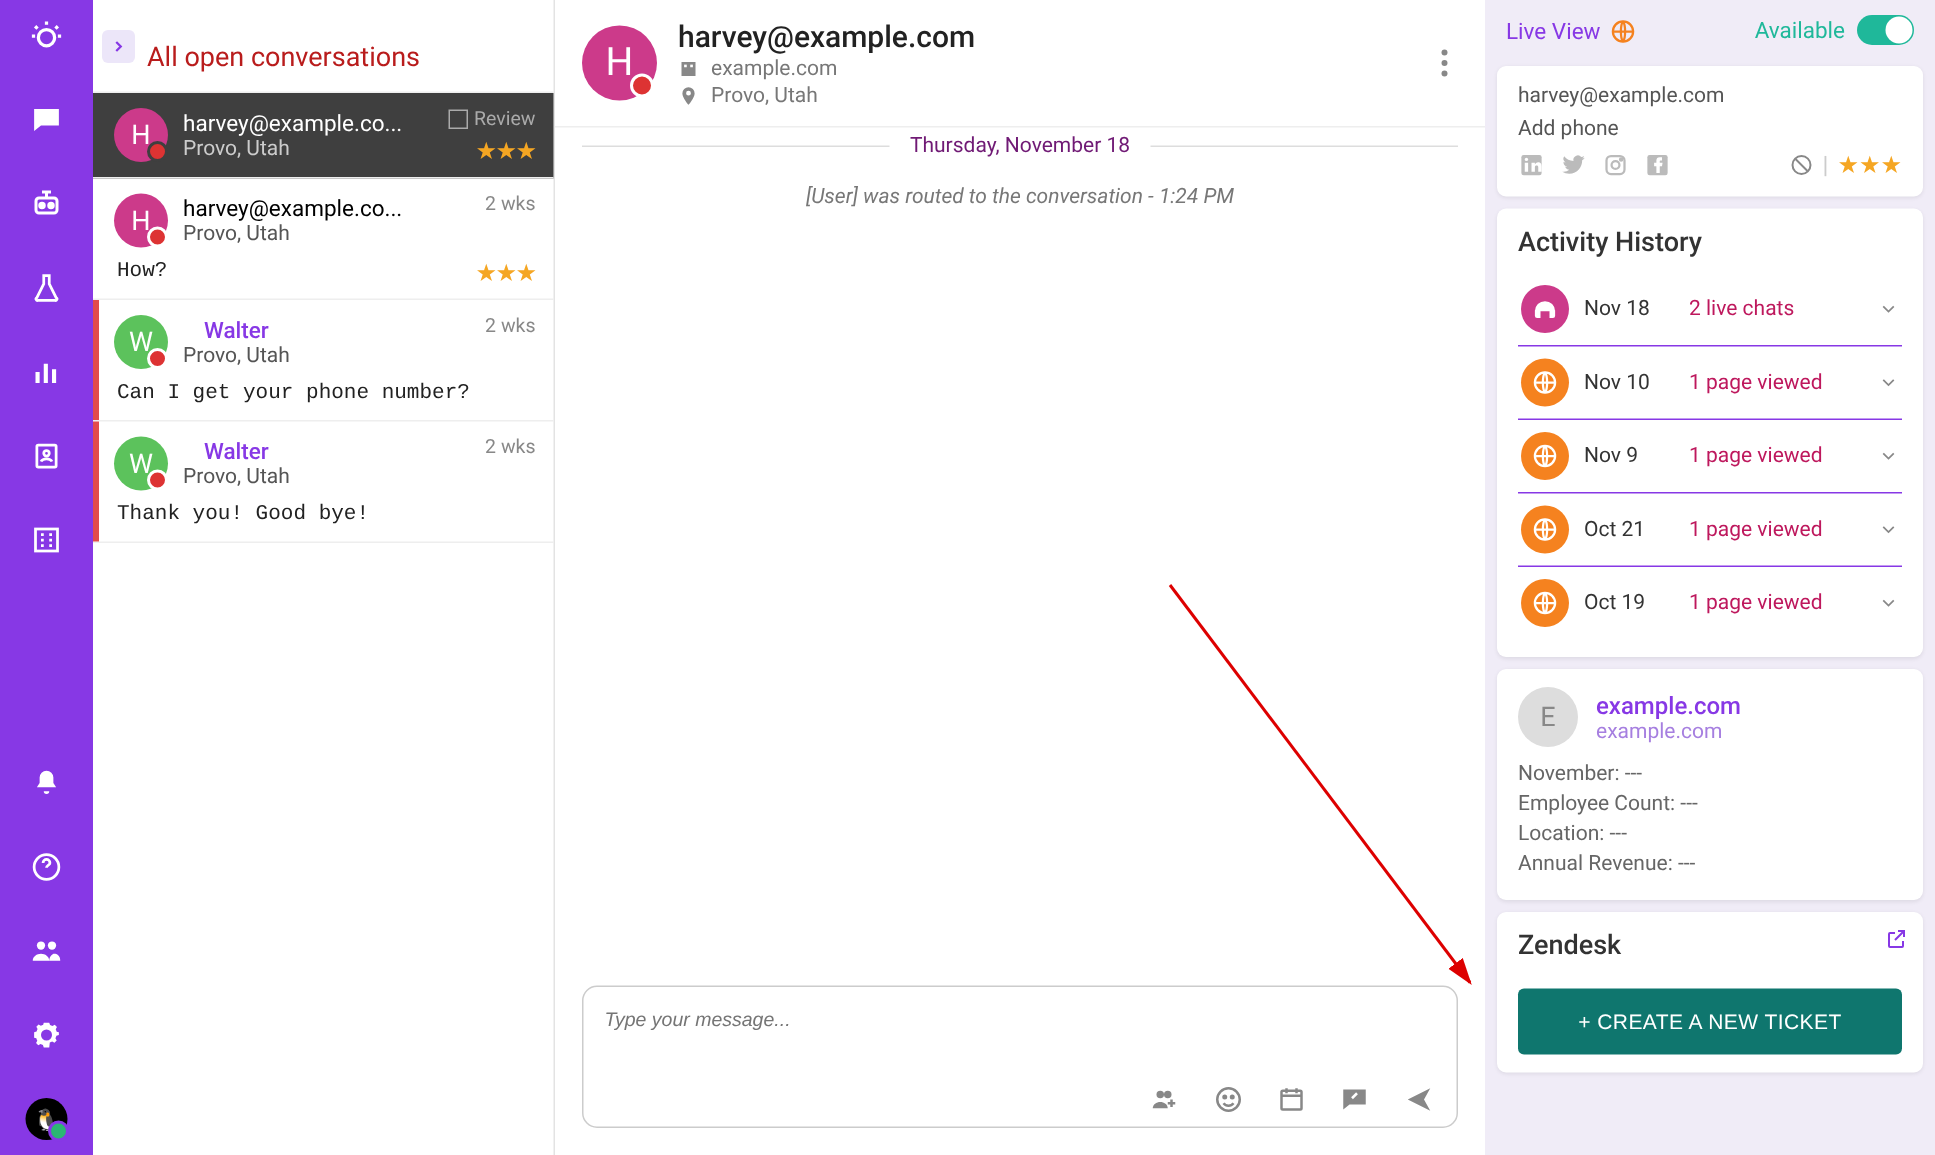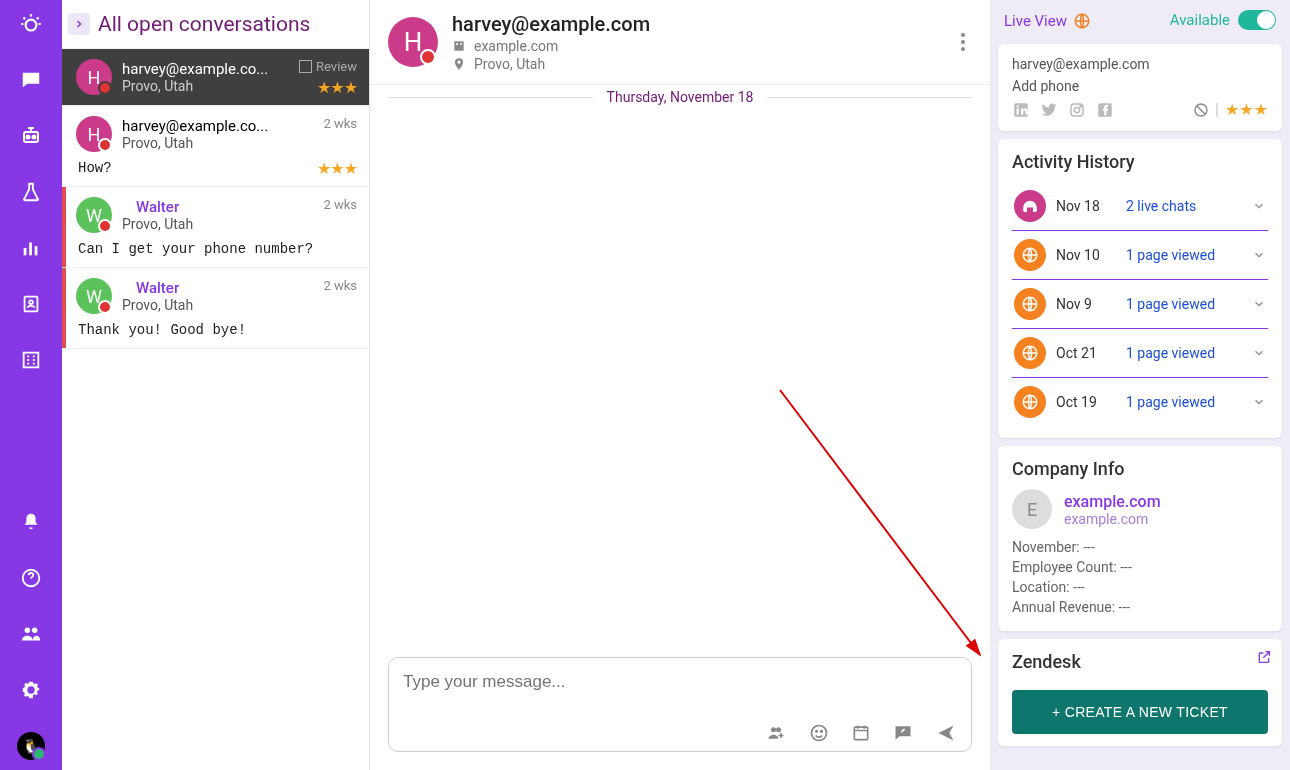--- a/index.html
+++ b/index.html
@@ -5,21 +5,21 @@
 * { box-sizing: border-box; margin: 0; padding: 0; }
 body { font-family: -apple-system, BlinkMacSystemFont, "Segoe UI", Roboto, sans-serif; background: #f5f5f7; overflow: hidden; width: 1290px; height: 770px; display: flex; }
 .nav-rail { width: 62px; background: #8738e5; display: flex; flex-direction: column; align-items: center; padding: 10px 0; gap: 28px; }
 .nav-rail .nav-icon { color: #fff; cursor: pointer; display:flex; align-items:center; justify-content:center; width:28px; height:28px; }
 .nav-rail .spacer { flex: 1; }
 .nav-rail .user-avatar { width: 28px; height: 28px; border-radius: 50%; background: #000; position: relative; display:flex;align-items:center;justify-content:center; color:#fff; font-size:14px;}
 .nav-rail .user-avatar::after { content:""; width:10px; height:10px; background:#2bb673; border-radius:50%; position:absolute; bottom:-1px; right:-1px; border:2px solid #8738e5;}
 .convo-list { width: 308px; background: #fff; display: flex; flex-direction: column; border-right:1px solid #e3e3e3;}
 .convo-header { display:flex; align-items:center; gap:8px; padding:12px 10px 12px 6px; border-bottom:1px solid #eee;}
 .convo-header .chev { background:#ece6f9; width:22px; height:22px; border-radius:4px; display:flex; align-items:center; justify-content:center; color:#8738e5;}
-.convo-header .title { font-size:21px; color:#701a75; }
+.convo-header .title { font-size:18px; color:#b91c1c;margin-top:16px; }
 .convo-item { padding: 10px 12px 10px 14px; border-bottom:1px solid #eee; position:relative; cursor:pointer; }
 .convo-item.active { background:#3f3f3f; color:#fff; }
 .convo-item .bar { position:absolute; left:0; top:0; bottom:0; width:4px; }
 .convo-item .top { display:flex; align-items:center; gap:10px; }
 .convo-item .avatar { width:36px; height:36px; border-radius:50%; background:#cc3a8a; color:#fff; display:flex; align-items:center; justify-content:center; font-size:18px; position:relative; flex-shrink:0;}
 .convo-item .avatar.green { background:#5cc25c; }
 .convo-item .avatar::after { content:""; width:10px; height:10px; background:#d33; border-radius:50%; position:absolute; bottom:0; right:0; border:2px solid #fff;}
 .convo-item.active .avatar::after { border-color:#3f3f3f; }
 .convo-item .name { font-size:15px; overflow:hidden; text-overflow:ellipsis; white-space:nowrap; max-width:155px;text-align:center;}
 .convo-item .name.link { color:#8738e5; font-weight:500;}
@@ -37,42 +37,42 @@
 .chat-header .info .name { font-size:20px; font-weight:500; color:#222;}
 .chat-header .info .row { display:flex; align-items:center; gap:8px; font-size:14px; color:#777; margin-top:2px;}
 .chat-header .menu-btn { margin-left:auto; color:#888; cursor:pointer; padding:6px;}
 .chat-body { flex:1; overflow:auto; display:flex; flex-direction:column; }
 .date-divider { display:flex; align-items:center; margin:4px 18px;}
 .date-divider::before, .date-divider::after { content:""; flex:1; height:1px; background:#ddd;}
 .date-divider span { padding:0 14px; color:#701a75; font-size:14px;}
 .routed { text-align:center; color:#777; font-style:italic; font-size:14px; margin-top:14px;}
 .composer-wrap { padding:12px 18px 18px;}
 .composer { border:1px solid #ccc; border-radius:10px; padding:14px 14px 8px; display:flex; flex-direction:column; min-height:95px;}
-.composer input { border:none; outline:none; font-size:17px; color:#888; background:transparent;}
+.composer input { border:none; outline:none; font-size:13px; font-style:italic; color:#888; background:transparent;}
 .composer .tools { display:flex; justify-content:flex-end; gap:22px; color:#888; margin-top:auto;}
 .composer .tools span { cursor:pointer; font-size:18px;}
 .right-panel { width: 300px; background:#f0ecf7; padding:0 8px 10px; overflow:auto; display:flex; flex-direction:column; gap:8px;}
 .right-top { display:flex; align-items:flex-end; justify-content:space-between; padding:10px 6px 6px;}
 .right-top .live { color:#8738e5; font-size:15px; display:flex; align-items:center; gap:6px;}
 .right-top .avail { color:#1fb89a; font-size:15px; display:flex; align-items:center; gap:8px;}
 .toggle { width:38px; height:20px; background:#1fb89a; border-radius:20px; position:relative;}
 .toggle::after { content:""; width:18px; height:18px; background:#fff; border-radius:50%; position:absolute; right:1px; top:1px;}
 .card { background:#fff; border-radius:6px; box-shadow:0 1px 3px rgba(0,0,0,0.08); padding:12px 14px;}
 .contact-card .line { font-size:14px; color:#555; margin-bottom:6px;}
 .contact-card .socials { display:flex; align-items:center; gap:10px; color:#bbb; margin-top:6px;}
 .contact-card .socials .right { margin-left:auto; display:flex; align-items:center; gap:6px;}
 .contact-card .stars { color:#f5a623; font-size:16px;}
 .card h3 { font-size:18px; font-weight:500; color:#333; margin-bottom:10px;}
 .activity-row { display:flex; align-items:center; gap:10px; padding:8px 2px; border-bottom:1px solid #8738e5; cursor:pointer;}
 .activity-row:last-child { border-bottom:none;}
 .activity-row .ic { width:32px; height:32px; border-radius:50%; display:flex; align-items:center; justify-content:center; color:#fff;}
 .activity-row .ic.pink { background:#cc3a8a;}
 .activity-row .ic.orange { background:#f5821f;}
 .activity-row .date { width:60px; font-size:14px; color:#333;}
-.activity-row .desc { font-size:14px; color:#1d4ed8; flex:1;}
+.activity-row .desc { font-size:14px; color:#be185d; flex:1;}
 .activity-row .chev { color:#888;}
 .company .top { display:flex; align-items:center; gap:12px; margin-bottom:10px;}
 .company .avatar { width:40px; height:40px; border-radius:50%; background:#ddd; color:#888; display:flex; align-items:center; justify-content:center; font-size:18px;}
 .company .name { color:#8738e5; font-size:16px; font-weight:500;}
 .company .domain { color:#a67fe0; font-size:14px;}
 .company .field { font-size:14px; color:#666; margin:4px 0;}
 .zendesk { position:relative;}
 .zendesk .open-icon { position:absolute; top:10px; right:10px; color:#8738e5;}
 .zendesk button { width:100%; background:#0f766e; color:#fff; border:none; border-radius:4px; padding:14px 8px; font-size:14px; font-weight:500; cursor:pointer; margin-top:8px; letter-spacing:0.3px;}
 .arrow-annotation { position:absolute; pointer-events:none; }
@@ -238,20 +238,21 @@
           <circle cx="3" cy="3" r="2"></circle>
           <circle cx="3" cy="10" r="2"></circle>
           <circle cx="3" cy="17" r="2"></circle>
         </svg>
       </div>
   </div>
   <div class="chat-body">
     <div class="date-divider">
         <span>Thursday, November 18</span>
       </div>
+    <div class="routed">[User] was routed to the conversation - 1:24 PM</div>
   </div>
   <div class="composer-wrap">
     <div class="composer">
       <input type="text" placeholder="Type your message..." style="">
       <div class="tools">
         <span>
             <svg width="22" height="20" viewBox="0 0 24 24" fill="#888">
               <circle cx="15" cy="8" r="3"></circle>
               <circle cx="9" cy="8" r="3"></circle>
               <path d="M3 19c0-3 3-5 6-5s6 2 6 5H3z"></path>
@@ -420,21 +421,20 @@
           <div class="chev">
             <svg width="14" height="14" viewBox="0 0 24 24" fill="none" stroke="#888" stroke-width="2">
               <path d="M6 9l6 6 6-6"></path>
             </svg>
           </div>
         </div>
       </div>
   </div>
 
   <div class="card company">
-    <h3>Company Info</h3>
     <div class="top">
       <div class="avatar">E</div>
       <div>
         <div class="name">example.com</div>
         <div class="domain">example.com</div>
       </div>
     </div>
     <div class="field">November: ---</div>
     <div class="field">Employee Count: ---</div>
     <div class="field">Location: ---</div>

